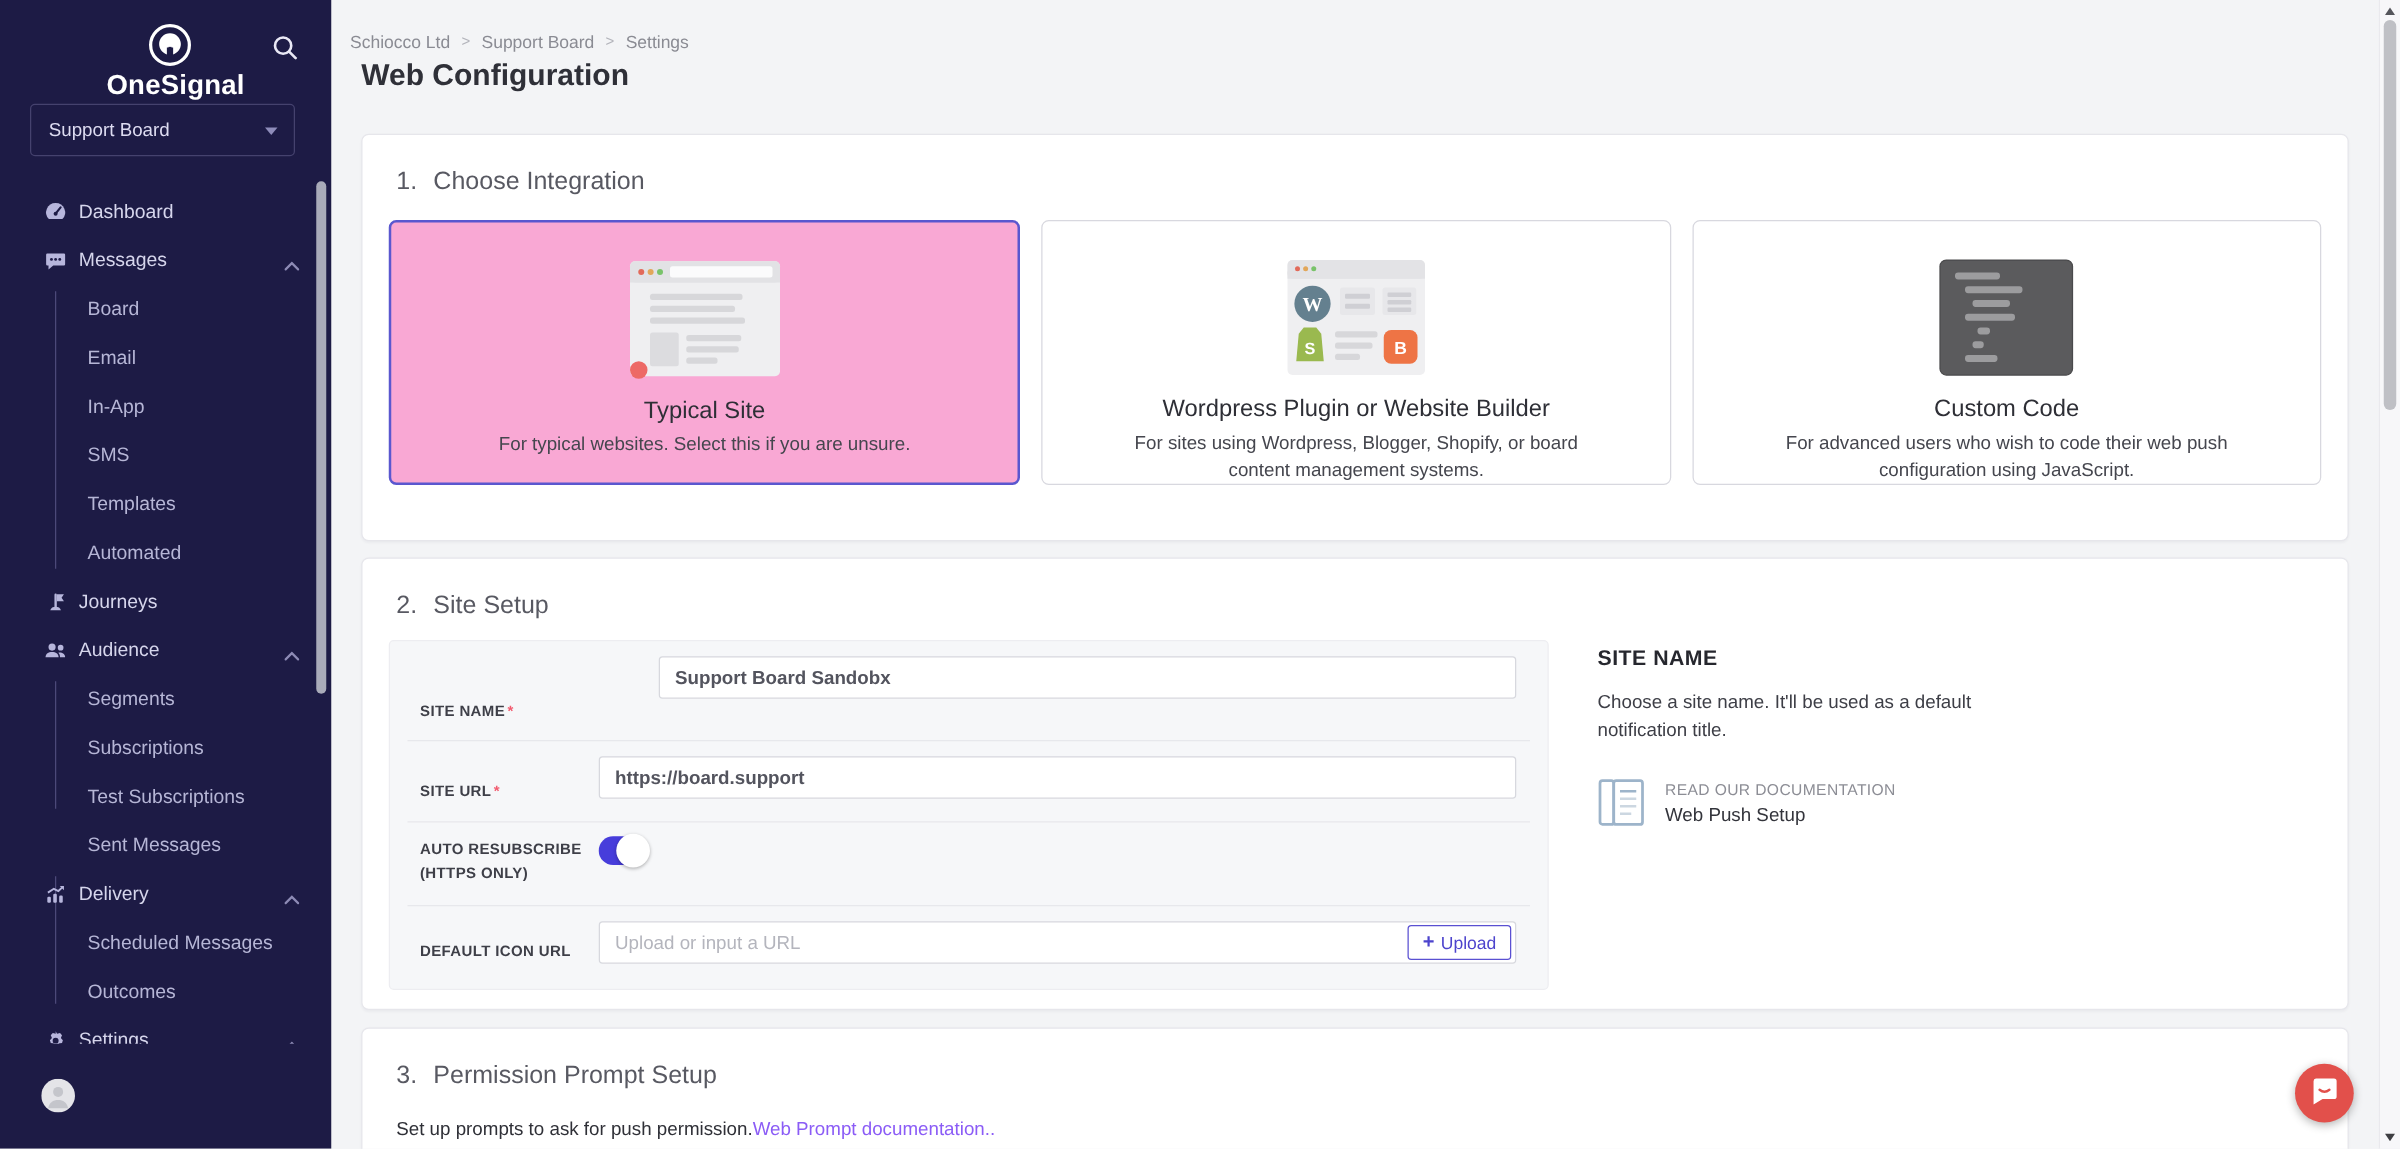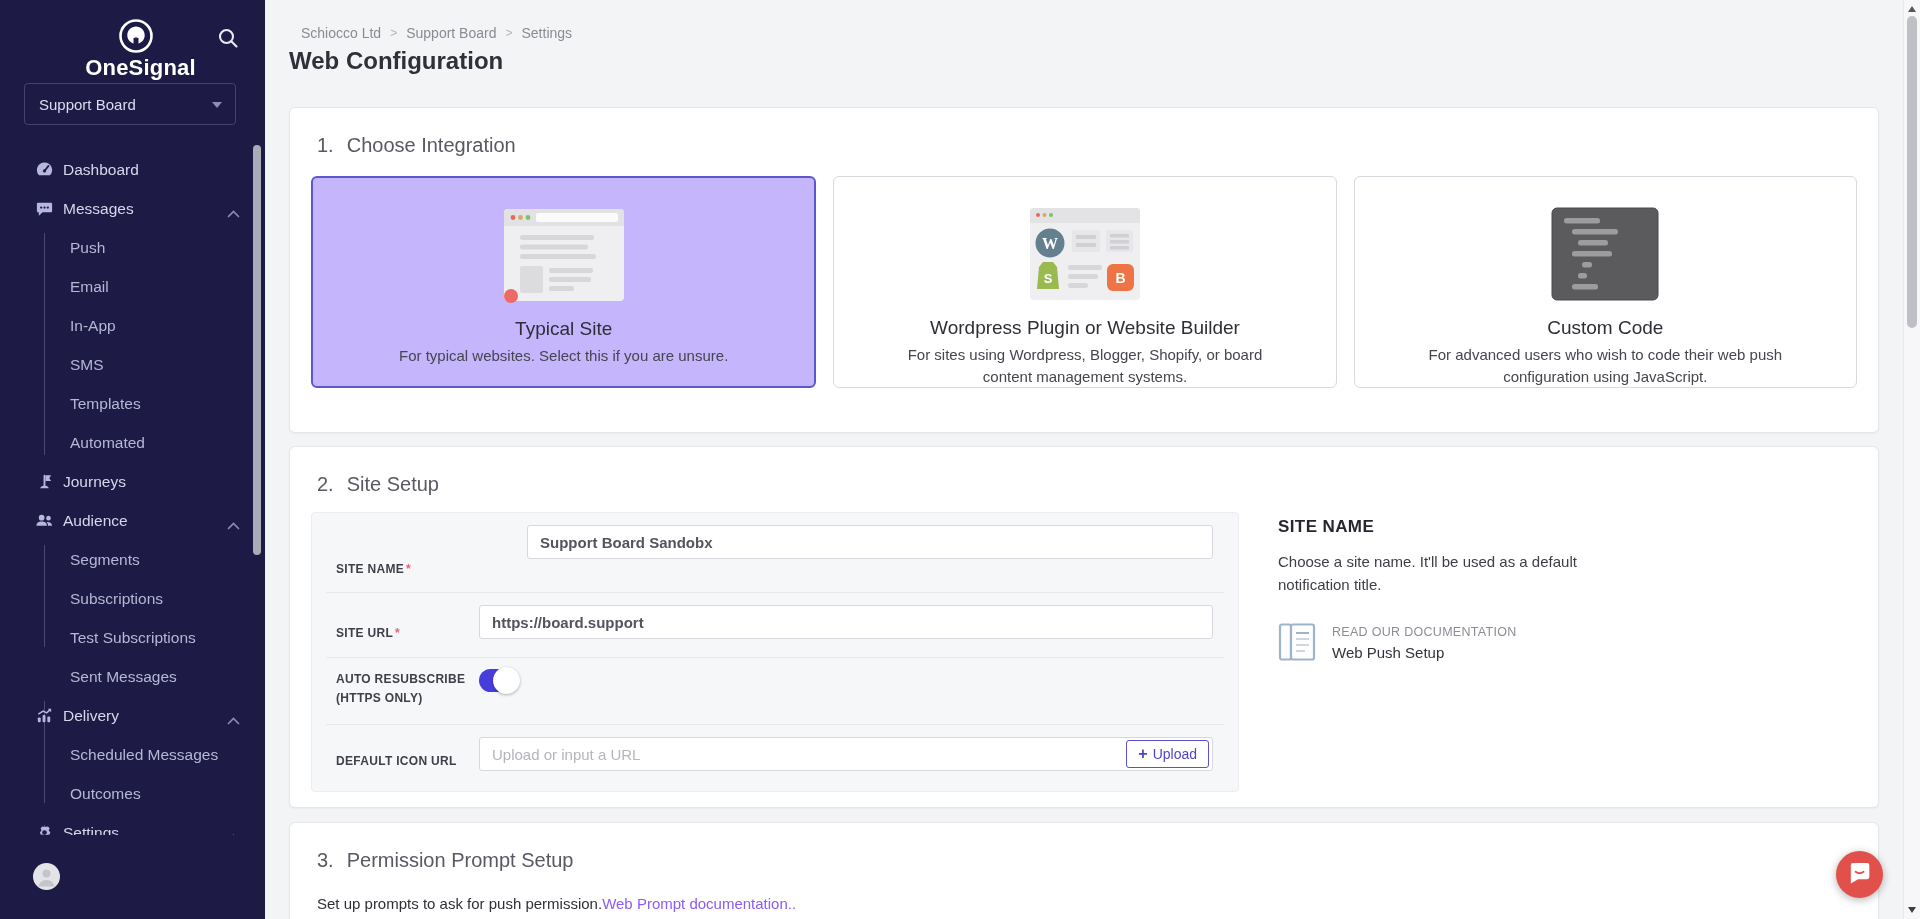--- a/index.html
+++ b/index.html
@@ -29,35 +29,35 @@
   .group-line { position:absolute; left:44px; width:1px; background:#4c4979; }
   .gl-messages { top:83px; height:222px; }
   .gl-audience { top:395px; height:102px; }
   .gl-delivery { top:551px; height:102px; }
   .sidebar-scroll-thumb { position:absolute; left:253px; top:145px; width:8px; height:410px; border-radius:4px; background:#a9abb9; cursor:pointer; }
   .sidebar-bottom { position:absolute; bottom:0; left:0; width:100%; height:74px; }
   .avatar { position:absolute; left:33px; top:18px; width:27px; height:27px; border-radius:50%; cursor:pointer; }
 
   
   .main { position:absolute; left:265px; top:0; right:0; bottom:0; }
-  .breadcrumb { position:absolute; left:36px; top:25px; display:flex; align-items:center; gap:9px; font-size:14px; color:#8a8b93; }
+  .breadcrumb { position:absolute; left:15px; top:25px; display:flex; align-items:center; gap:9px; font-size:14px; color:#8a8b93; }
   .crumb { cursor:pointer; }
   .crumb-sep { color:#b3b4bb; font-size:12px; }
   .page-title { position:absolute; left:24px; top:47px; font-size:24px; font-weight:bold; color:#2f3038; }
 
   .card { position:absolute; left:24px; width:1590px; background:#ffffff; border:1px solid #e6e6eb; border-radius:6px;
     box-shadow:0 1px 2px rgba(20,20,40,0.04); }
   .card1 { top:107px; height:326px; }
   .card2 { top:446px; height:362px; }
   .card3 { top:822px; height:170px; }
   .card-title { position:absolute; left:27px; top:26px; font-size:20px; color:#585962; display:flex; gap:13px; }
 
   .options { position:absolute; left:21px; right:21px; top:68px; display:flex; gap:17px; }
   .option { flex:1; height:212px; border:1px solid #d8d8df; border-radius:6px; background:#ffffff; position:relative; cursor:pointer; }
-  .option.selected { background:#c4b5fd; border:2px solid #5a57cf; }
+  .option.selected { background:#f9a8d4; border:2px solid #5a57cf; }
   .illus { position:absolute; top:26px; left:0; right:0; display:flex; justify-content:center; }
   .opt-title { position:absolute; top:140px; width:100%; text-align:center; font-size:19px; color:#2e2f36; }
   .opt-desc { position:absolute; top:167px; left:10%; width:80%; text-align:center; font-size:15px; color:#45464e; line-height:1.45; }
 
   .form-panel { position:absolute; left:21px; top:65px; width:928px; height:280px; background:#f6f7f9; border:1px solid #ededf1; border-radius:4px; }
   .field-label { position:absolute; left:24px; font-size:12px; font-weight:bold; color:#3e3f48; letter-spacing:.3px; }
   .req { color:#f25c70; margin-left:2px; }
   .control { position:absolute; left:167px; width:734px; }
   .text-input { width:100%; height:34px; border:1px solid #d7d8de; border-radius:3px; background:#fff; padding:0 12px;
     font-size:15px; font-weight:bold; color:#53545e; font-family:inherit; outline:none; }
@@ -143,21 +143,21 @@
       </span>
       <span class="label">Messages</span>
       <span class="chevron">
         <svg width="13" height="8" viewBox="0 0 13 8">
             <path d="M1.5 6.5L6.5 1.5 11.5 6.5" stroke="#8d8bb5" stroke-width="1.7" fill="none" stroke-linecap="round"></path>
           </svg>
       </span>
     </div>
 
     <div class="nav-row sub">
-        <span class="label">Push</span>
+        <span class="label">Board</span>
       </div>
     <div class="nav-row sub">
         <span class="label">Email</span>
       </div>
     <div class="nav-row sub">
         <span class="label">In-App</span>
       </div>
     <div class="nav-row sub">
         <span class="label">SMS</span>
       </div>

